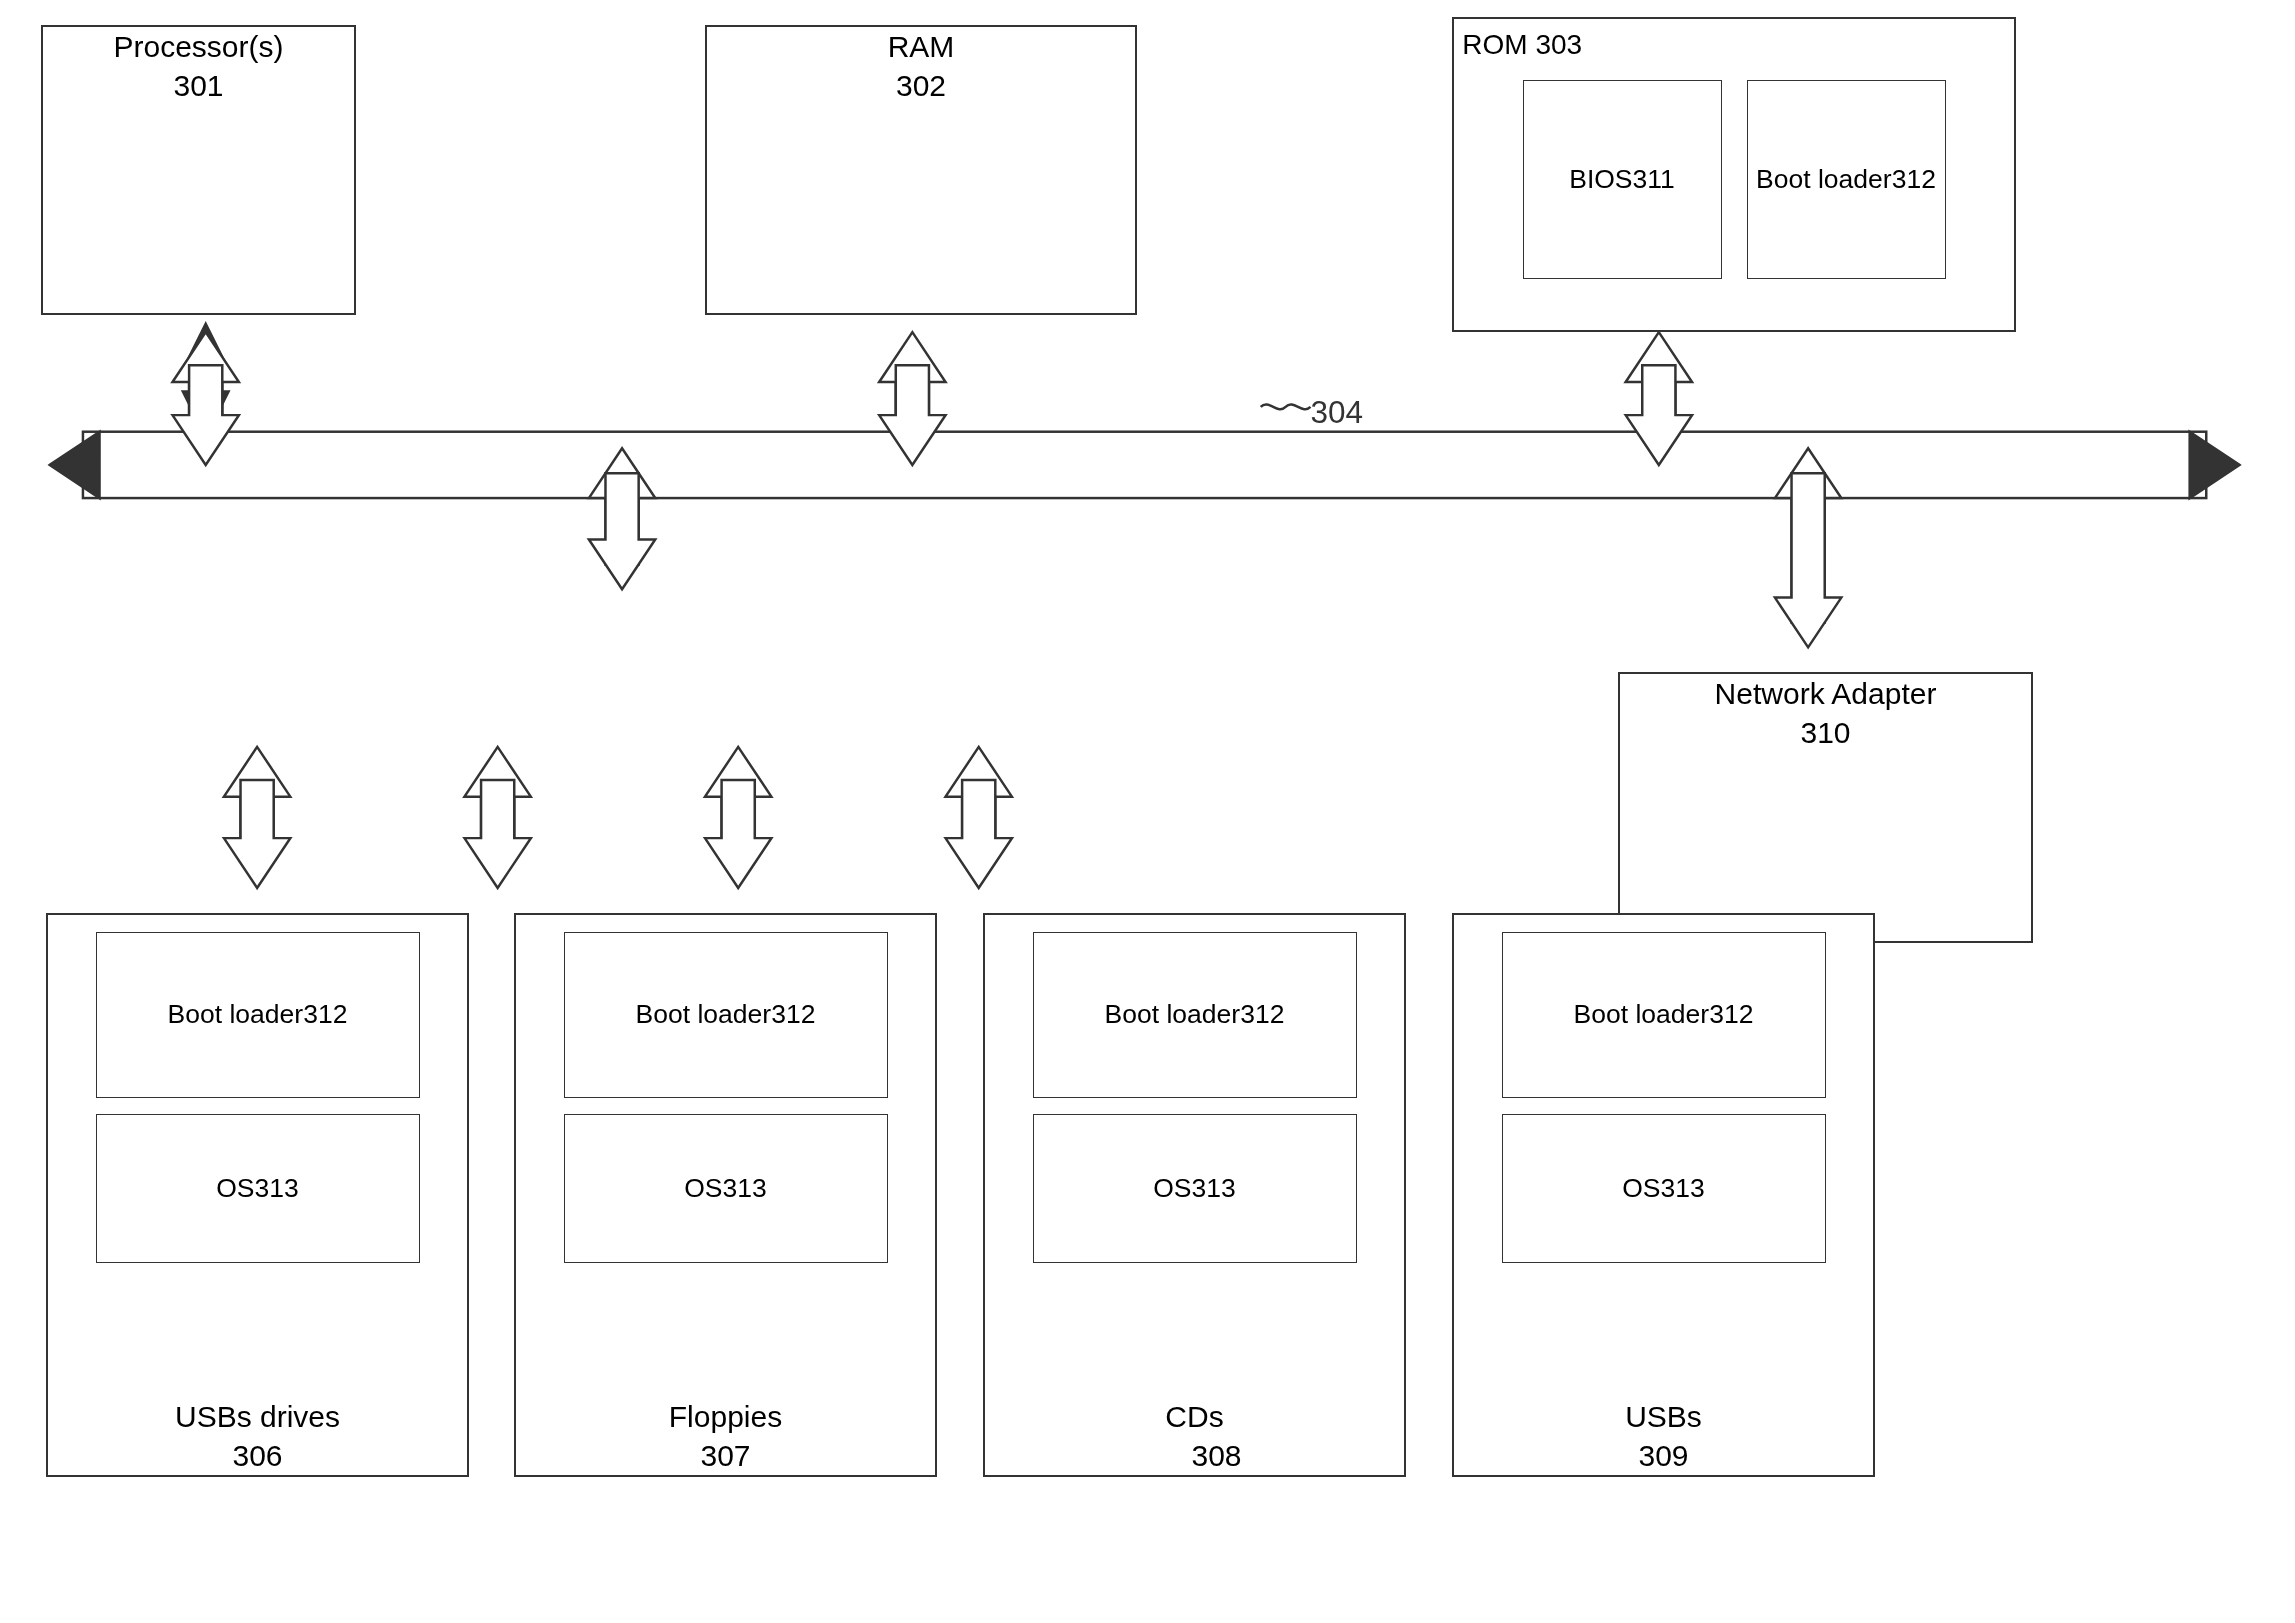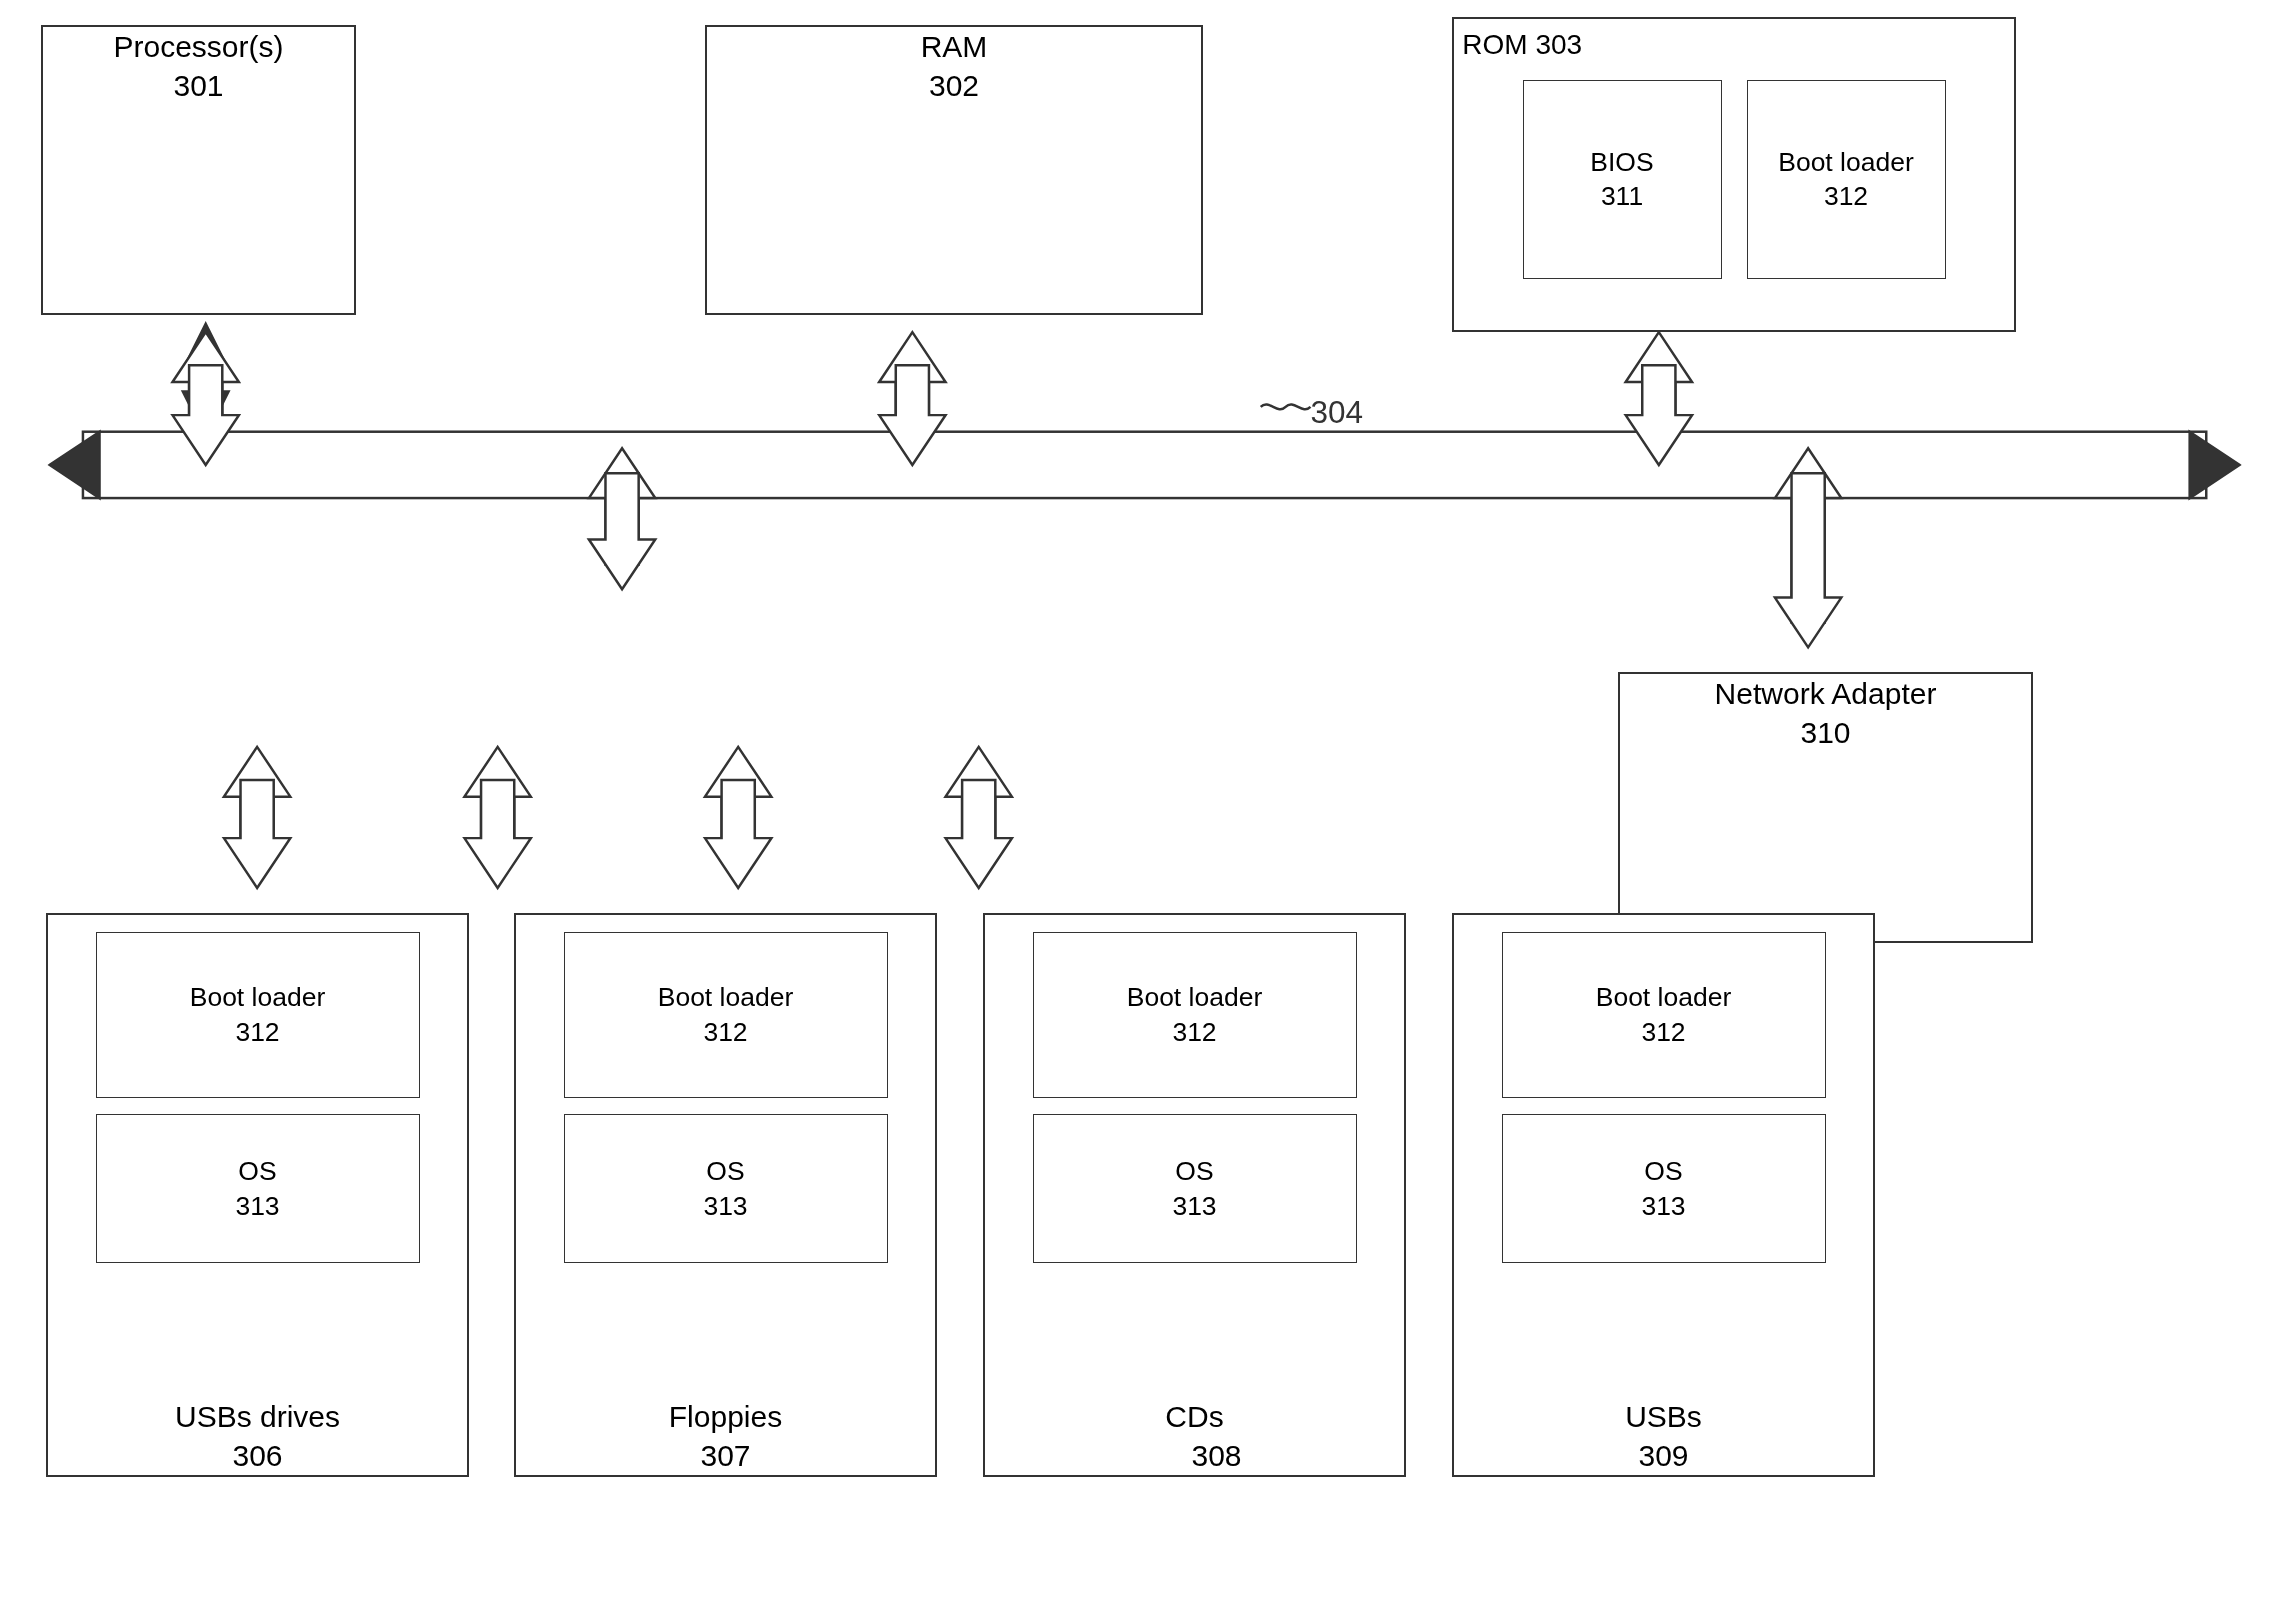--- a/index.html
+++ b/index.html
@@ -29,21 +29,21 @@
       text-align: center;
       font-size: 30px;
       line-height: 1.3;
     }
 
     .box-inner {
       position: absolute;
       border: 1.7px solid #333;
       background: #fff;
       display: flex;
-      flex-direction: column;
+      flex-direction: row;
       align-items: center;
       justify-content: center;
       text-align: center;
       font-size: 26.5px;
       line-height: 1.3;
     }
 
     
     svg.arrows {
       position: absolute;
@@ -120,21 +120,21 @@
     <text x="1580" y="510" font-size="38" font-family="Arial" fill="#333">304</text>
 
     <path d="M1520,490 C1530,480 1540,500 1550,490 C1560,480 1570,500 1580,490" fill="none" stroke="#333" stroke-width="3"></path>
   </svg>
 
   <div class="box" style="left:41px; top:25px; width:315px; height:290px;">
     <span>Processor(s)</span>
     <span>301</span>
   </div>
 
-  <div class="box" style="left:705px; top:25px; width:498px; height:290px;">
+  <div class="box" style="left:705px; top:25px; width:432px; height:290px;">
     <span>RAM</span>
     <span>302</span>
   </div>
 
   <div class="box" style="left:1452px; top:16.6px; width:564px; height:315px; justify-content: flex-start; padding-top: 8.3px;">
     <span style="font-size:28px; align-self: flex-start; padding-left: 8.3px;">ROM 303</span>
 
     <div style="display:flex; flex-direction:row; gap:25px; margin-top:16.6px; width:100%; justify-content:center;">
 
       <div class="box-inner" style="position:relative; width:199px; height:199px;">

